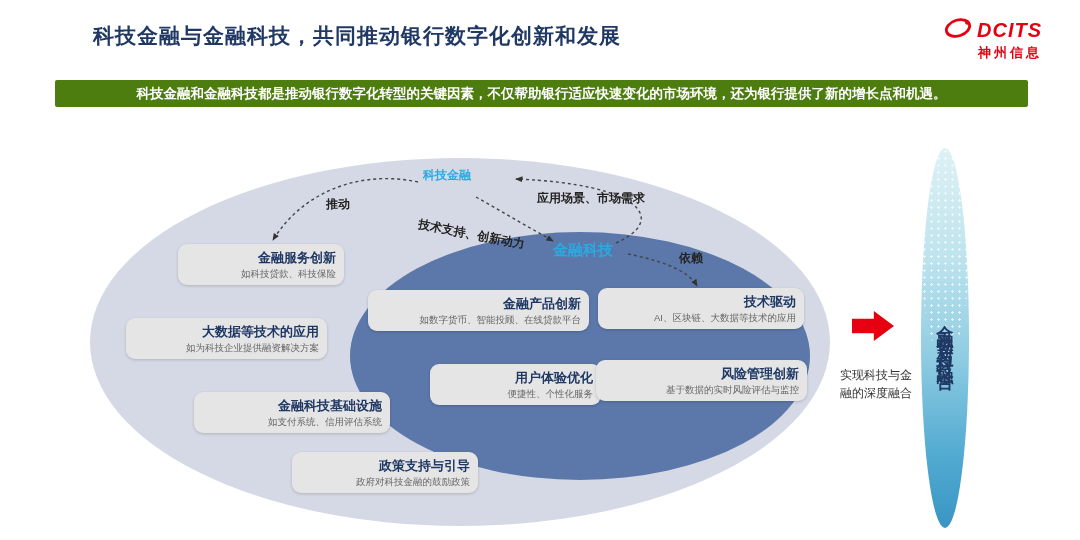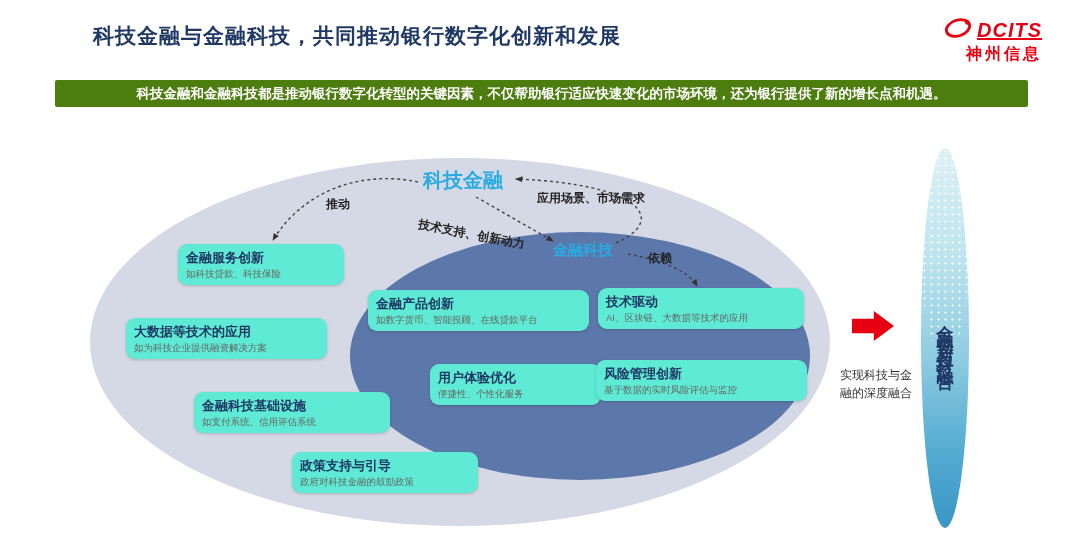--- a/index.html
+++ b/index.html
@@ -3,30 +3,30 @@
 <meta charset="utf-8">
 <style>
   html,body{margin:0;padding:0;background:#fff;}
   body{font-family:"Liberation Sans","DejaVu Sans",sans-serif;}
   .stage{position:relative;width:1080px;height:540px;background:#fff;overflow:hidden;}
 
   .title{position:absolute;left:93px;top:22px;font-size:21px;font-weight:bold;color:#1F3864;letter-spacing:1px;}
 
   .logo{position:absolute;right:38px;top:16px;text-align:right;}
   .logo-row{display:flex;align-items:center;gap:4px;justify-content:flex-end;}
-  .logo-name{color:#E60012;font-size:20px;font-weight:bold;font-style:italic;letter-spacing:1px;text-decoration:underline;}
-  .logo-sub{color:#E60012;font-size:16px;font-weight:bold;letter-spacing:3px;margin-top:0px;}
+  .logo-name{color:#E60012;font-size:20px;font-weight:bold;font-style:italic;letter-spacing:1px;}
+  .logo-sub{color:#E60012;font-size:13px;font-weight:bold;letter-spacing:3px;margin-top:0px;}
 
   .banner{position:absolute;left:55px;top:80px;width:973px;height:27px;background:#4d7c0f;border-radius:2px;
           color:#fff;font-size:13.5px;font-weight:bold;text-align:center;line-height:27px;}
 
   .outer-ellipse{position:absolute;left:90px;top:158px;width:740px;height:368px;background:#D5D9E5;border-radius:50%;}
   .inner-ellipse{position:absolute;left:350px;top:232px;width:460px;height:248px;background:#5C77A9;border-radius:50%;}
 
-  .wbox{position:absolute;background:#5eead4;border-radius:9px;text-align:left;padding:6px 8px 5px 8px;
+  .wbox{position:absolute;background:#e5e5e5;border-radius:9px;text-align:right;padding:6px 8px 5px 8px;
         box-shadow:0 1px 3px rgba(0,0,0,.18);}
   .wbox .t{font-size:13px;font-weight:bold;color:#1F3864;line-height:1.25;}
   .wbox .d{font-size:9.5px;color:#666;margin-top:2px;line-height:1.2;}
 
   .cyan-label{position:absolute;color:#29ABE2;font-weight:bold;}
   .lbl{position:absolute;font-size:12px;font-weight:bold;color:#222;}
 
   .overlay{position:absolute;left:0;top:0;pointer-events:none;}
   .dash{fill:none;stroke:#444;stroke-width:1.4;stroke-dasharray:3 3;}
 
@@ -74,27 +74,27 @@
       <marker id="ah" markerWidth="9" markerHeight="8" refX="6.5" refY="3" orient="auto" markerUnits="userSpaceOnUse">
         <path d="M0,0 L7.5,3 L0,6 Z" fill="#333"></path>
       </marker>
     </defs>
     <path class="dash" d="M 418 182 C 362 170 304 190 273 240" marker-end="url(#ah)"></path>
     <path class="dash" d="M 476 197 L 553 241" marker-end="url(#ah)"></path>
     <path class="dash" d="M 616 243 C 668 220 642 184 516 179" marker-end="url(#ah)"></path>
     <path class="dash" d="M 628 254 C 662 261 688 270 697 286" marker-end="url(#ah)"></path>
   </svg>
 
-  <div class="cyan-label" style="left:423px;top:167px;font-size:20px;">科技金融</div>
+  <div class="cyan-label" style="left:423px;top:167px;font-size:12px;">科技金融</div>
   <div class="cyan-label" style="left:553px;top:241px;font-size:15px;">金融科技</div>
 
   <div class="lbl" style="left:326px;top:196px;">推动</div>
   <div class="lbl" style="left:537px;top:190px;">应用场景、市场需求</div>
   <div class="lbl" style="left:420px;top:216px;transform:rotate(11deg);transform-origin:left top;">技术支持、创新动力</div>
-  <div class="lbl" style="left:648px;top:250px;">依赖</div>
+  <div class="lbl" style="left:679px;top:250px;">依赖</div>
 
   <div class="wbox" style="left:178px;top:244px;width:150px;">
     <div class="t">金融服务创新</div>
     <div class="d">如科技贷款、科技保险</div>
   </div>
   <div class="wbox" style="left:126px;top:318px;width:185px;">
     <div class="t">大数据等技术的应用</div>
     <div class="d">如为科技企业提供融资解决方案</div>
   </div>
   <div class="wbox" style="left:194px;top:392px;width:180px;">

